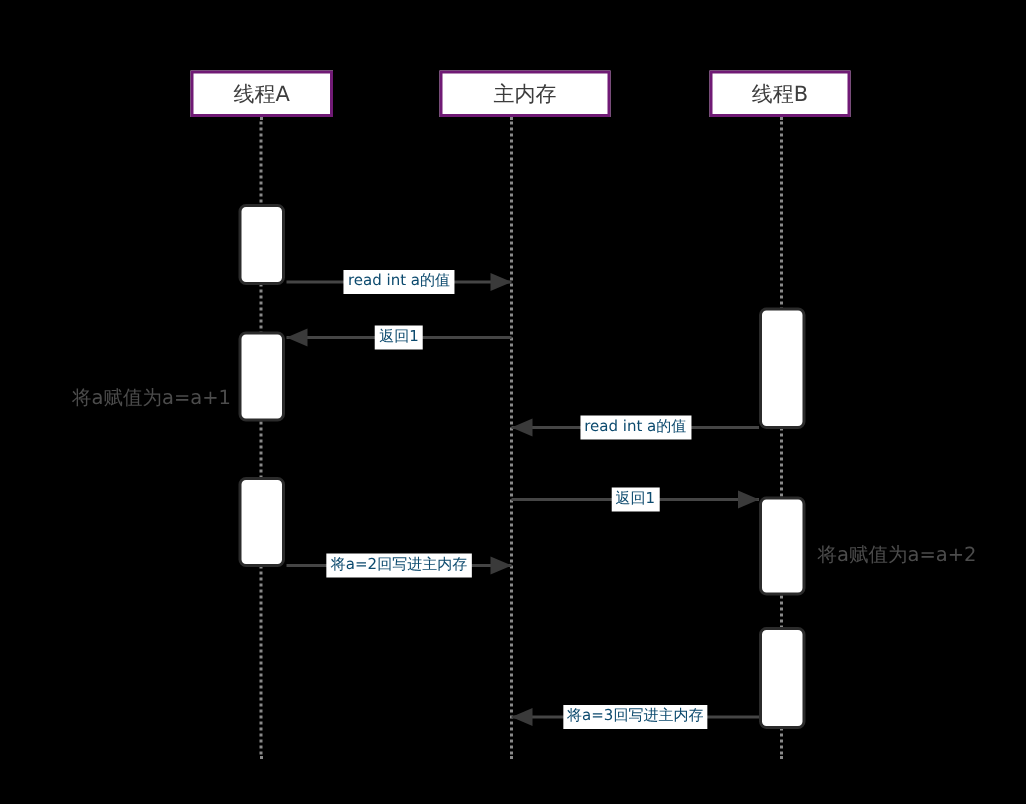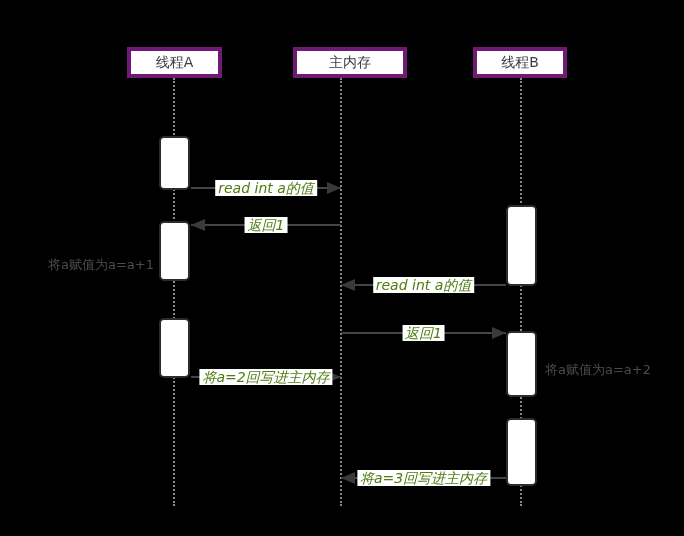--- a/index.html
+++ b/index.html
@@ -3,21 +3,21 @@
 <meta charset="utf-8">
 <style>
   html,body{margin:0;padding:0;background:#000;}
   .stage{
     position:relative;width:684px;height:536px;background:#000000;overflow:hidden;
     font-family:"DejaVu Sans","Liberation Sans",sans-serif;
   }
   
   .participant{
     position:absolute;top:47px;height:31px;box-sizing:border-box;
-    background:#ffffff;border:4px solid #701a75;
+    background:#ffffff;border:2px solid #701a75;
     display:flex;align-items:center;justify-content:center;
     font-size:14px;color:#3d3d3d;
   }
   
   .lifeline{
     position:absolute;top:78px;height:428px;width:0;
     border-left:2px dotted #8a8a8a;
   }
   
   .activation{
@@ -25,22 +25,22 @@
     background:#ffffff;border:2px solid #2b2b2b;border-radius:5px;
   }
   
   .message{position:absolute;height:2px;}
   .message .line{position:absolute;left:0;right:0;top:0;height:2px;background:#454545;}
   .arrowhead{position:absolute;top:-5px;width:0;height:0;border-top:6px solid transparent;border-bottom:6px solid transparent;}
   .arrowhead.right{right:0;border-left:14px solid #3a3a3a;}
   .arrowhead.left{left:0;border-right:14px solid #3a3a3a;}
   .msg-label{
     position:absolute;left:50%;top:50%;transform:translate(-50%,-50%);
-    background:#ffffff;color:#4d7c0f;font-size:14px;line-height:16px;
-    padding:0 3px;white-space:nowrap;font-style:italic;
+    background:#ffffff;color:#0c4a6e;font-size:10px;line-height:16px;
+    padding:0 3px;white-space:nowrap;
   }
   
   .note{
     position:absolute;color:#4c4c4c;font-size:13px;white-space:nowrap;
   }
 </style>
 </head>
 <body>
 
 <div class="stage">

